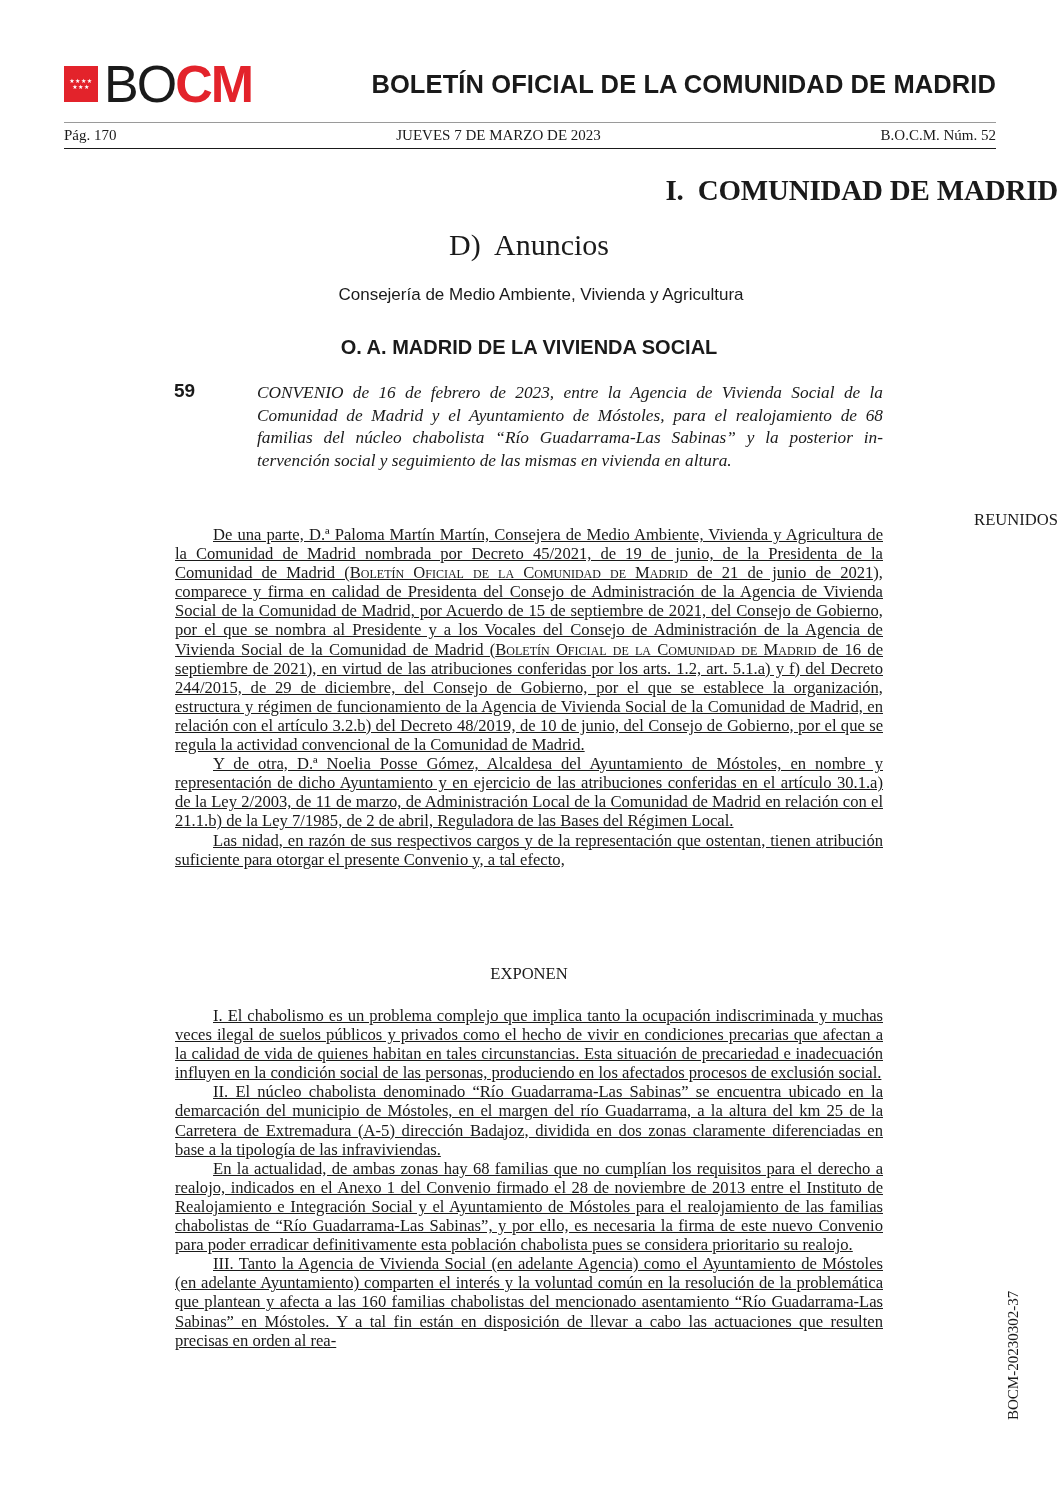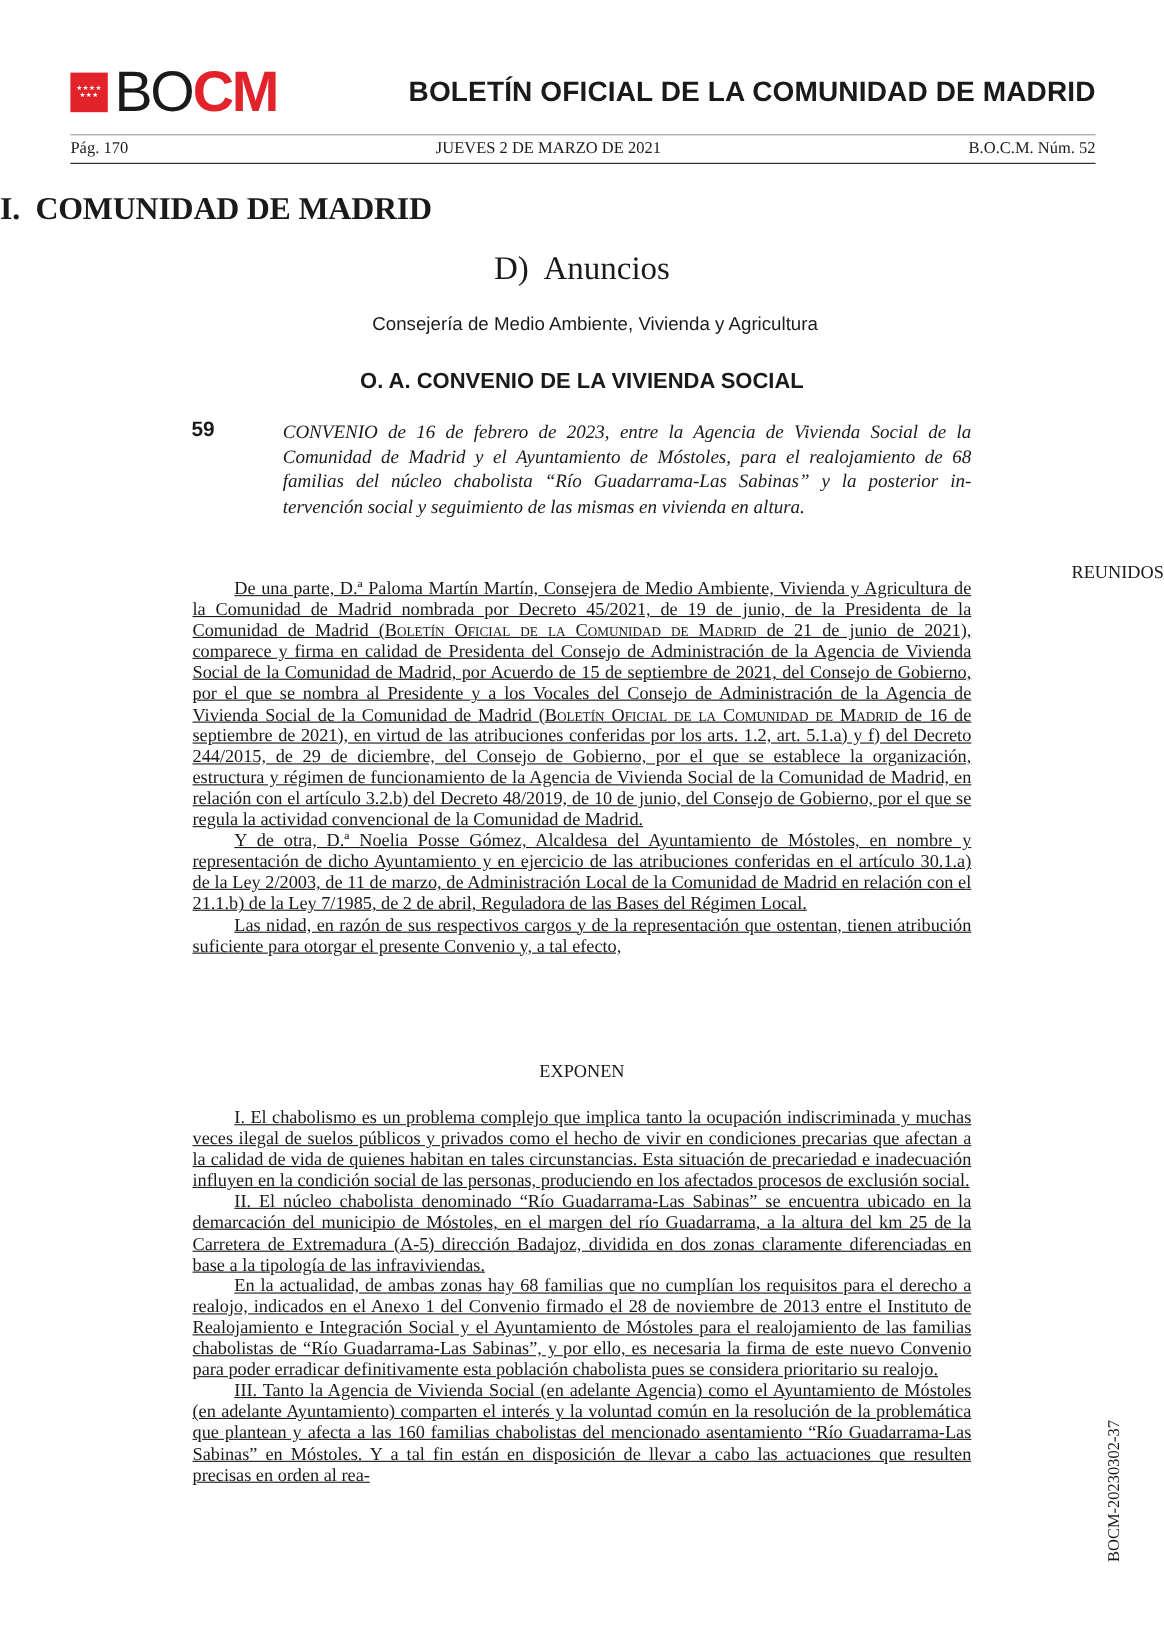--- a/index.html
+++ b/index.html
@@ -12,21 +12,21 @@
     .logo-text { font-family: "Liberation Sans", sans-serif; font-size: 52px; line-height: 40px; letter-spacing: -2px; }
     .logo-text .bo { color: #1a1a1a; font-weight: normal; }
     .logo-text .cm { color: #e3232b; font-weight: bold; margin-top: 17px; }
     .masthead-title { position: absolute; right: 62px; top: 70px; font-family: "Liberation Sans", sans-serif; font-weight: bold; font-size: 25.5px; letter-spacing: 0.1px; color: #1a1a1a; }
 
     .rule-top { position: absolute; left: 64px; right: 62px; top: 122px; height: 1px; background: #9a9a9a; }
     .rule-bottom { position: absolute; left: 64px; right: 62px; top: 148px; height: 1px; background: #1a1a1a; }
     .meta-row { position: absolute; left: 64px; right: 62px; top: 127px; height: 18px; font-family: "Liberation Serif", serif; font-size: 15px; display: flex; justify-content: space-between; }
 
     
-    .h-section { position: absolute; left: 0; right: 0; top: 174px; text-align: left; font-family: "Liberation Serif", serif; font-weight: bold; font-size: 29px; letter-spacing: -0.2px; }
+    .h-section { position: absolute; left: 0; right: 0; top: 174px; text-align: right; font-family: "Liberation Serif", serif; font-weight: bold; font-size: 29px; letter-spacing: -0.2px; }
     .h-sub { position: absolute; left: 0; right: 0; top: 228px; text-align: center; font-family: "Liberation Serif", serif; font-size: 30px; }
     .h-dept { position: absolute; left: 0; right: 0; top: 285px; text-align: center; font-family: Liberation Sans, sans-serif; font-size: 17px; margin-left: 24px; }
     .h-org { position: absolute; left: 0; right: 0; top: 336px; text-align: center; font-family: "Liberation Sans", sans-serif; font-weight: bold; font-size: 20px; }
 
     
     .ann-num { position: absolute; left: 174px; top: 380px; font-family: "Liberation Sans", sans-serif; font-weight: bold; font-size: 19px; }
     .ann-title { position: absolute; left: 257px; width: 626px; top: 382px; font-family: "Liberation Serif", serif; font-style: italic; font-size: 17.3px; line-height: 22.5px; text-align: justify; hyphens: manual; }
 
     .body { position: absolute; left: 175px; width: 708px; font-family: "Liberation Serif", serif; font-size: 16.6px; line-height: 19.1px; text-align: justify; text-decoration: underline; }
     .body p { margin: 0; text-indent: 38px; }
@@ -44,29 +44,29 @@
   </div>
   <div class="logo-text">
     <span class="bo">BO</span><span class="cm">CM</span>
   </div>
 </div>
 <div class="masthead-title">BOLETÍN OFICIAL DE LA COMUNIDAD DE MADRID</div>
 
 <div class="rule-top"></div>
 <div class="meta-row">
   <span>Pág. 170</span>
-  <span>JUEVES 2 DE MARZO DE 2021</span>
+  <span>JUEVES 7 DE MARZO DE 2023</span>
   <span>B.O.C.M. Núm. 52</span>
 </div>
 <div class="rule-bottom"></div>
 
 <div class="h-section" style="white-space:pre;">I.  COMUNIDAD DE MADRID</div>
 <div class="h-sub" style="white-space:pre;">D)  Anuncios</div>
 <div class="h-dept">Consejería de Medio Ambiente, Vivienda y Agricultura</div>
-<div class="h-org">O. A. CONVENIO DE LA VIVIENDA SOCIAL</div>
+<div class="h-org">O. A. MADRID DE LA VIVIENDA SOCIAL</div>
 
 <div class="ann-num">59</div>
 <div class="ann-title">CONVENIO de 16 de febrero de 2023, entre la Agencia de Vivienda Social de la Comunidad de Madrid y el Ayuntamiento de Móstoles, para el realojamiento de 68 familias del núcleo chabolista “Río Guadarrama-Las Sabinas” y la posterior in­tervención social y seguimiento de las mismas en vivienda en altura.</div>
 
 <div class="center-heading" style="top:510px;text-align:right;">REUNIDOS</div>
 
 <div class="body" style="top:525px;">
   <p><span>De una parte, D.ª Paloma Martín Martín, Consejera de Medio Ambiente, Vivienda y Agricultura de la Comunidad de Madrid nombrada por Decreto 45/2021, de 19 de junio, de la Presidenta de la Comunidad de Madrid (</span><span class="sc">Boletín Oficial de la Comunidad de Madrid</span><span> de 21 de junio de 2021), comparece y firma en calidad de Presidenta del Consejo de Administración de la Agencia de Vivienda Social de la Comunidad de Madrid, por Acuer­do de 15 de septiembre de 2021, del Consejo de Gobierno, por el que se nombra al Presiden­te y a los Vocales del Consejo de Administración de la Agencia de Vivienda Social de la Co­munidad de Madrid (</span><span class="sc">Boletín Oficial de la Comunidad de Madrid</span><span> de 16 de septiembre de 2021), en virtud de las atribuciones conferidas por los arts. 1.2, art. 5.1.a) y f) del Decre­to 244/2015, de 29 de diciembre, del Consejo de Gobierno, por el que se establece la orga­nización, estructura y régimen de funcionamiento de la Agencia de Vivienda Social de la Co­munidad de Madrid, en relación con el artículo 3.2.b) del Decreto 48/2019, de 10 de junio, del Consejo de Gobierno, por el que se regula la actividad convencional de la Comunidad de Madrid.</span></p>
   <p>Y de otra, D.ª Noelia Posse Gómez, Alcaldesa del Ayuntamiento de Móstoles, en nom­bre y representación de dicho Ayuntamiento y en ejercicio de las atribuciones conferidas en el artículo 30.1.a) de la Ley 2/2003, de 11 de marzo, de Administración Local de la Comu­nidad de Madrid en relación con el 21.1.b) de la Ley 7/1985, de 2 de abril, Reguladora de las Bases del Régimen Local.</p>
   <p>Las nidad, en razón de sus respectivos cargos y de la representación que ostentan, tie­nen atribución suficiente para otorgar el presente Convenio y, a tal efecto,</p>

